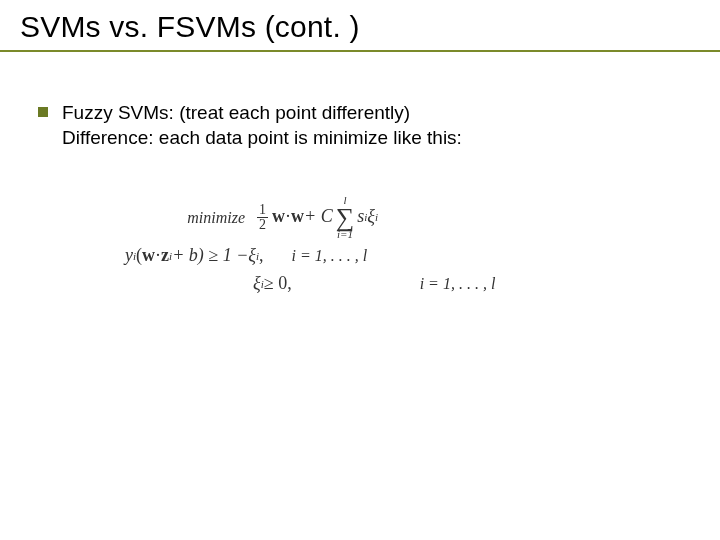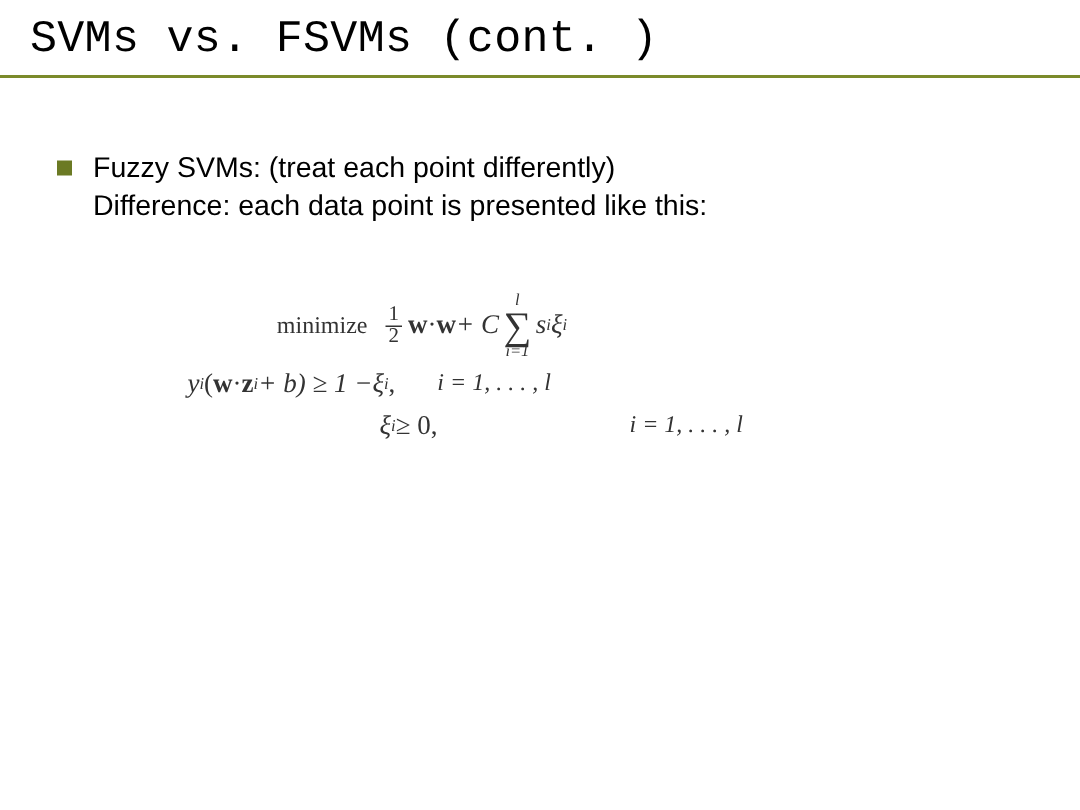--- a/index.html
+++ b/index.html
@@ -16,21 +16,21 @@
     width: 720px;
     height: 540px;
     position: relative;
     box-sizing: border-box;
   }
   .title-wrap {
     padding: 10px 20px 6px 20px;
   }
   .title {
     font-size: 30px;
-    font-family: Liberation Mono, monospace;
+    font-family: Liberation Sans, sans-serif;
     letter-spacing: 0.2px;
   }
   .rule {
     height: 0;
     border-top: 2px solid #7b8a2a;
     margin: 0 0 0 0;
   }
   .body {
     padding: 48px 38px 0 38px;
     font-size: 19px;
@@ -69,20 +69,21 @@
   .eqrow {
     display: flex;
     align-items: center;
     margin: 4px 0;
   }
   .lead {
     width: 120px;
     text-align: right;
     padding-right: 8px;
     font-size: 16px;
+    font-style: italic;
   }
   .frac {
     display: inline-block;
     text-align: center;
     vertical-align: middle;
     margin: 0 4px;
   }
   .frac .num, .frac .den {
     display: block;
     font-size: 14px;
@@ -119,21 +120,21 @@
     <div class="title">SVMs vs. FSVMs (cont. )</div>
   </div>
   <div class="rule"></div>
 
   <div class="body">
 
     <div class="bullet-row">
       <div class="bullet-icon"></div>
       <div class="bullet-content">
         <div>Fuzzy SVMs: (treat each point differently)</div>
-        <div>Difference: each data point is presented like this:</div>
+        <div>Difference: each data point is minimize like this:</div>
 
         <div class="gap"></div>
 
       </div>
     </div>
 
     <div class="formula">
 
       <div class="eqrow">
         <span class="lead">minimize</span>

